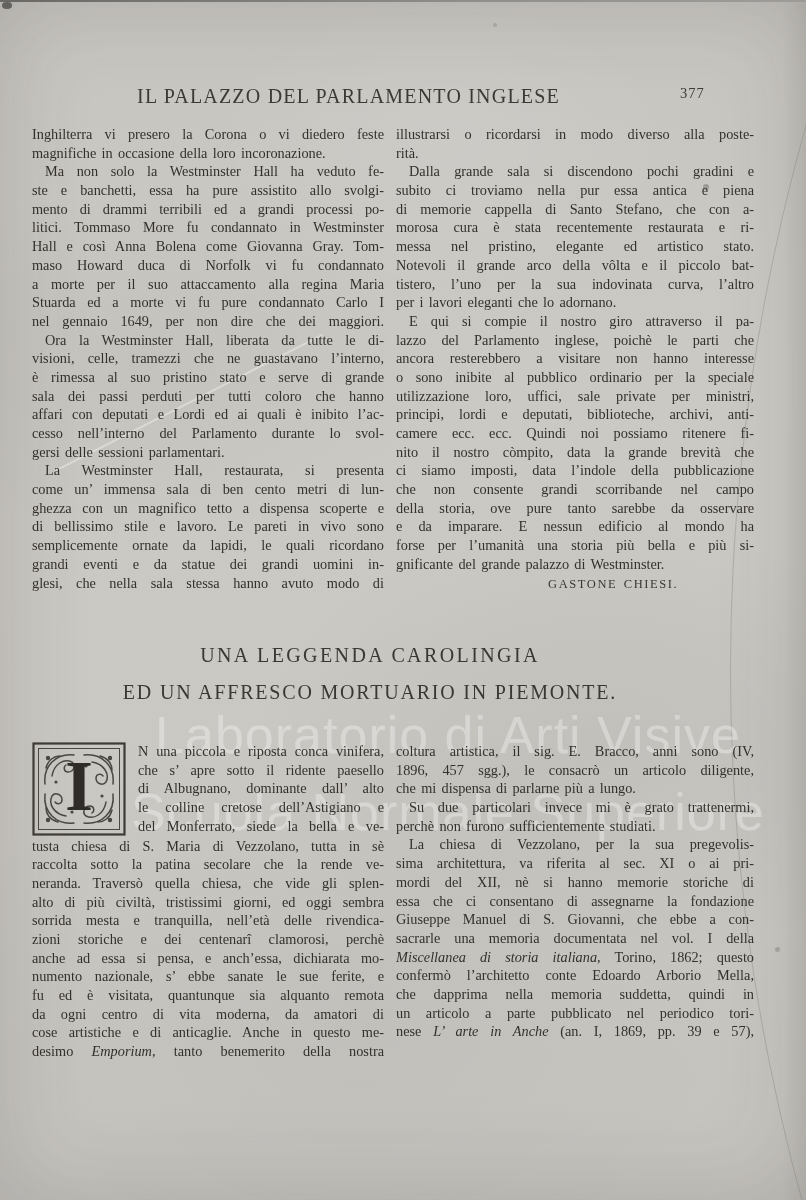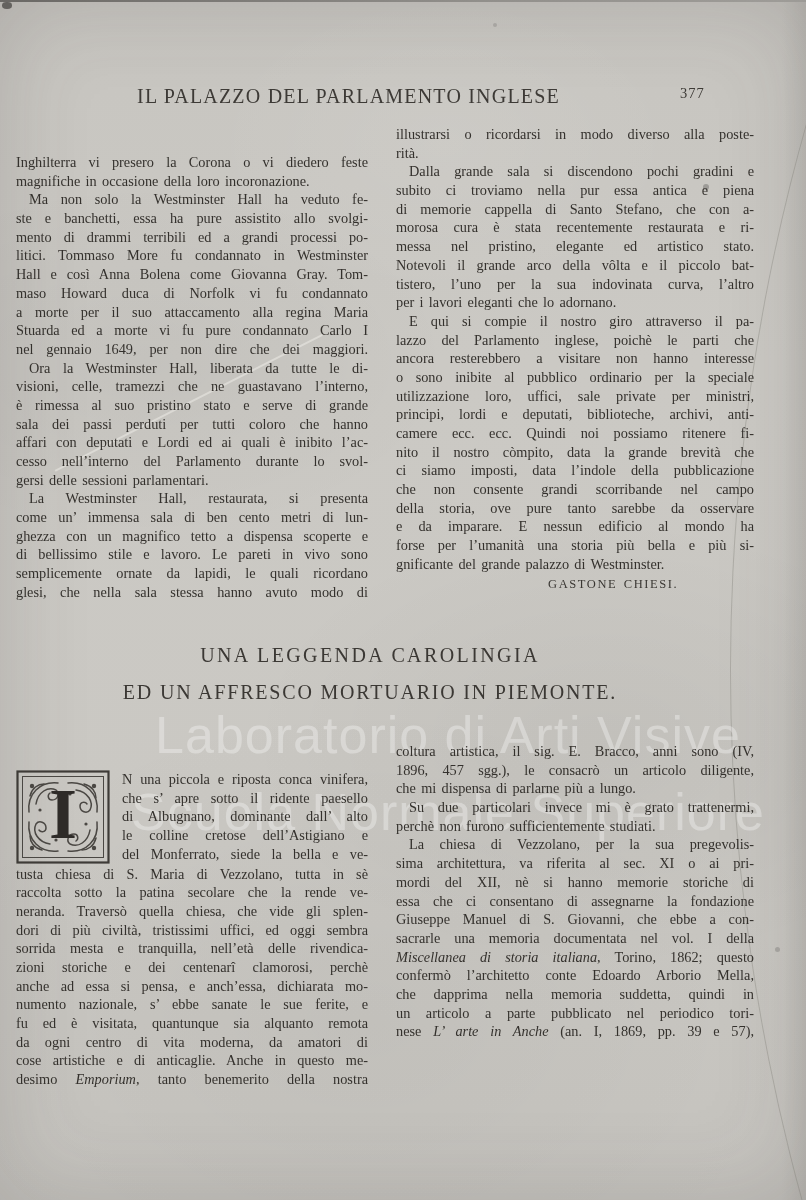--- a/index.html
+++ b/index.html
@@ -28,21 +28,21 @@
       font-family:"Liberation Sans",sans-serif;font-size:52px;letter-spacing:1px;
       color:rgba(255,255,255,0.32);white-space:nowrap;}
   .wm1{top:705px;}
   .wm2{top:782px;}
   
   .hdr{position:absolute;top:85px;left:0;width:697px;text-align:center;z-index:2;
        font-size:20px;letter-spacing:1.2px;color:#3d3a36;white-space:nowrap;}
   .pgnum{position:absolute;top:85px;left:680px;z-index:2;font-size:14.5px;letter-spacing:1px;color:#3d3a36;}
   
   .col{position:absolute;z-index:2;font-size:14.3px;line-height:18.7px;word-spacing:0.12em;color:#34312d;}
-  .colL{left:16px;width:352px;margin-top:28px;}
+  .colL{left:32px;width:352px;}
   .colR{left:396px;width:358px;}
   .a1{top:125px;}
   .a2{top:742px;}
   .tl{height:18.7px;overflow:hidden;text-align:justify;text-align-last:justify;}
   .tl.nj{text-align:left;text-align-last:left;}
   .tl.ind{text-indent:13px;}
   .it{font-style:italic;}
   .sig{margin-top:1px;margin-left:152px;font-size:12.5px;letter-spacing:1.6px;color:#3a3733;height:18px;}
   
   .stitle{position:absolute;left:0;width:740px;text-align:center;z-index:2;color:#3b3834;white-space:nowrap;}
@@ -92,20 +92,21 @@
       <div class="tl"><span>è rimessa al suo pristino stato e serve di grande</span></div>
       <div class="tl"><span>sala dei passi perduti per tutti coloro che hanno</span></div>
       <div class="tl"><span>affari con deputati e Lordi ed ai quali è inibito l’ac-</span></div>
       <div class="tl"><span>cesso nell’interno del Parlamento durante lo svol-</span></div>
       <div class="tl nj"><span>gersi delle sessioni parlamentari.</span></div>
       <div class="tl ind"><span>La Westminster Hall, restaurata, si presenta</span></div>
       <div class="tl"><span>come un’ immensa sala di ben cento metri di lun-</span></div>
       <div class="tl"><span>ghezza con un magnifico tetto a dispensa scoperte e</span></div>
       <div class="tl"><span>di bellissimo stile e lavoro. Le pareti in vivo sono</span></div>
       <div class="tl"><span>semplicemente ornate da lapidi, le quali ricordano</span></div>
+      <div class="tl"><span>grandi eventi e da statue dei grandi uomini in-</span></div>
       <div class="tl"><span>glesi, che nella sala stessa hanno avuto modo di</span></div>
     </div>
   <div class="col colR a1">
     <div>
         <div class="tl"><span>illustrarsi o ricordarsi in modo diverso alla poste-</span></div>
         <div class="tl nj"><span>rità.</span></div>
         <div class="tl ind"><span>Dalla grande sala si discendono pochi gradini e</span></div>
         <div class="tl"><span>subito ci troviamo nella pur essa antica e piena</span></div>
         <div class="tl"><span>di memorie cappella di Santo Stefano, che con a-</span></div>
         <div class="tl"><span>morosa cura è stata recentemente restaurata e ri-</span></div>
@@ -161,21 +162,21 @@
           <div class="tl"><span>che s’ apre sotto il ridente paesello</span></div>
           <div class="tl"><span>di Albugnano, dominante dall’ alto</span></div>
           <div class="tl"><span>le colline cretose dell’Astigiano e</span></div>
           <div class="tl"><span>del Monferrato, siede la bella e ve-</span></div>
         </div>
     </div>
     <div>
         <div class="tl"><span>tusta chiesa di S. Maria di Vezzolano, tutta in sè</span></div>
         <div class="tl"><span>raccolta sotto la patina secolare che la rende ve-</span></div>
         <div class="tl"><span>neranda. Traversò quella chiesa, che vide gli splen-</span></div>
-        <div class="tl"><span>dori di più civiltà, tristissimi uffici, ed oggi sembra</span></div>
+        <div class="tl"><span>alto di più civiltà, tristissimi giorni, ed oggi sembra</span></div>
         <div class="tl"><span>sorrida mesta e tranquilla, nell’età delle rivendica-</span></div>
         <div class="tl"><span>zioni storiche e dei centenarî clamorosi, perchè</span></div>
         <div class="tl"><span>anche ad essa si pensa, e anch’essa, dichiarata mo-</span></div>
         <div class="tl"><span>numento nazionale, s’ ebbe sanate le sue ferite, e</span></div>
         <div class="tl"><span>fu ed è visitata, quantunque sia alquanto remota</span></div>
         <div class="tl"><span>da ogni centro di vita moderna, da amatori di</span></div>
         <div class="tl"><span>cose artistiche e di anticaglie. Anche in questo me-</span></div>
         <div class="tl"><span>desimo </span><span class="it">Emporium</span><span>, tanto benemerito della nostra</span></div>
       </div>
   </div>

